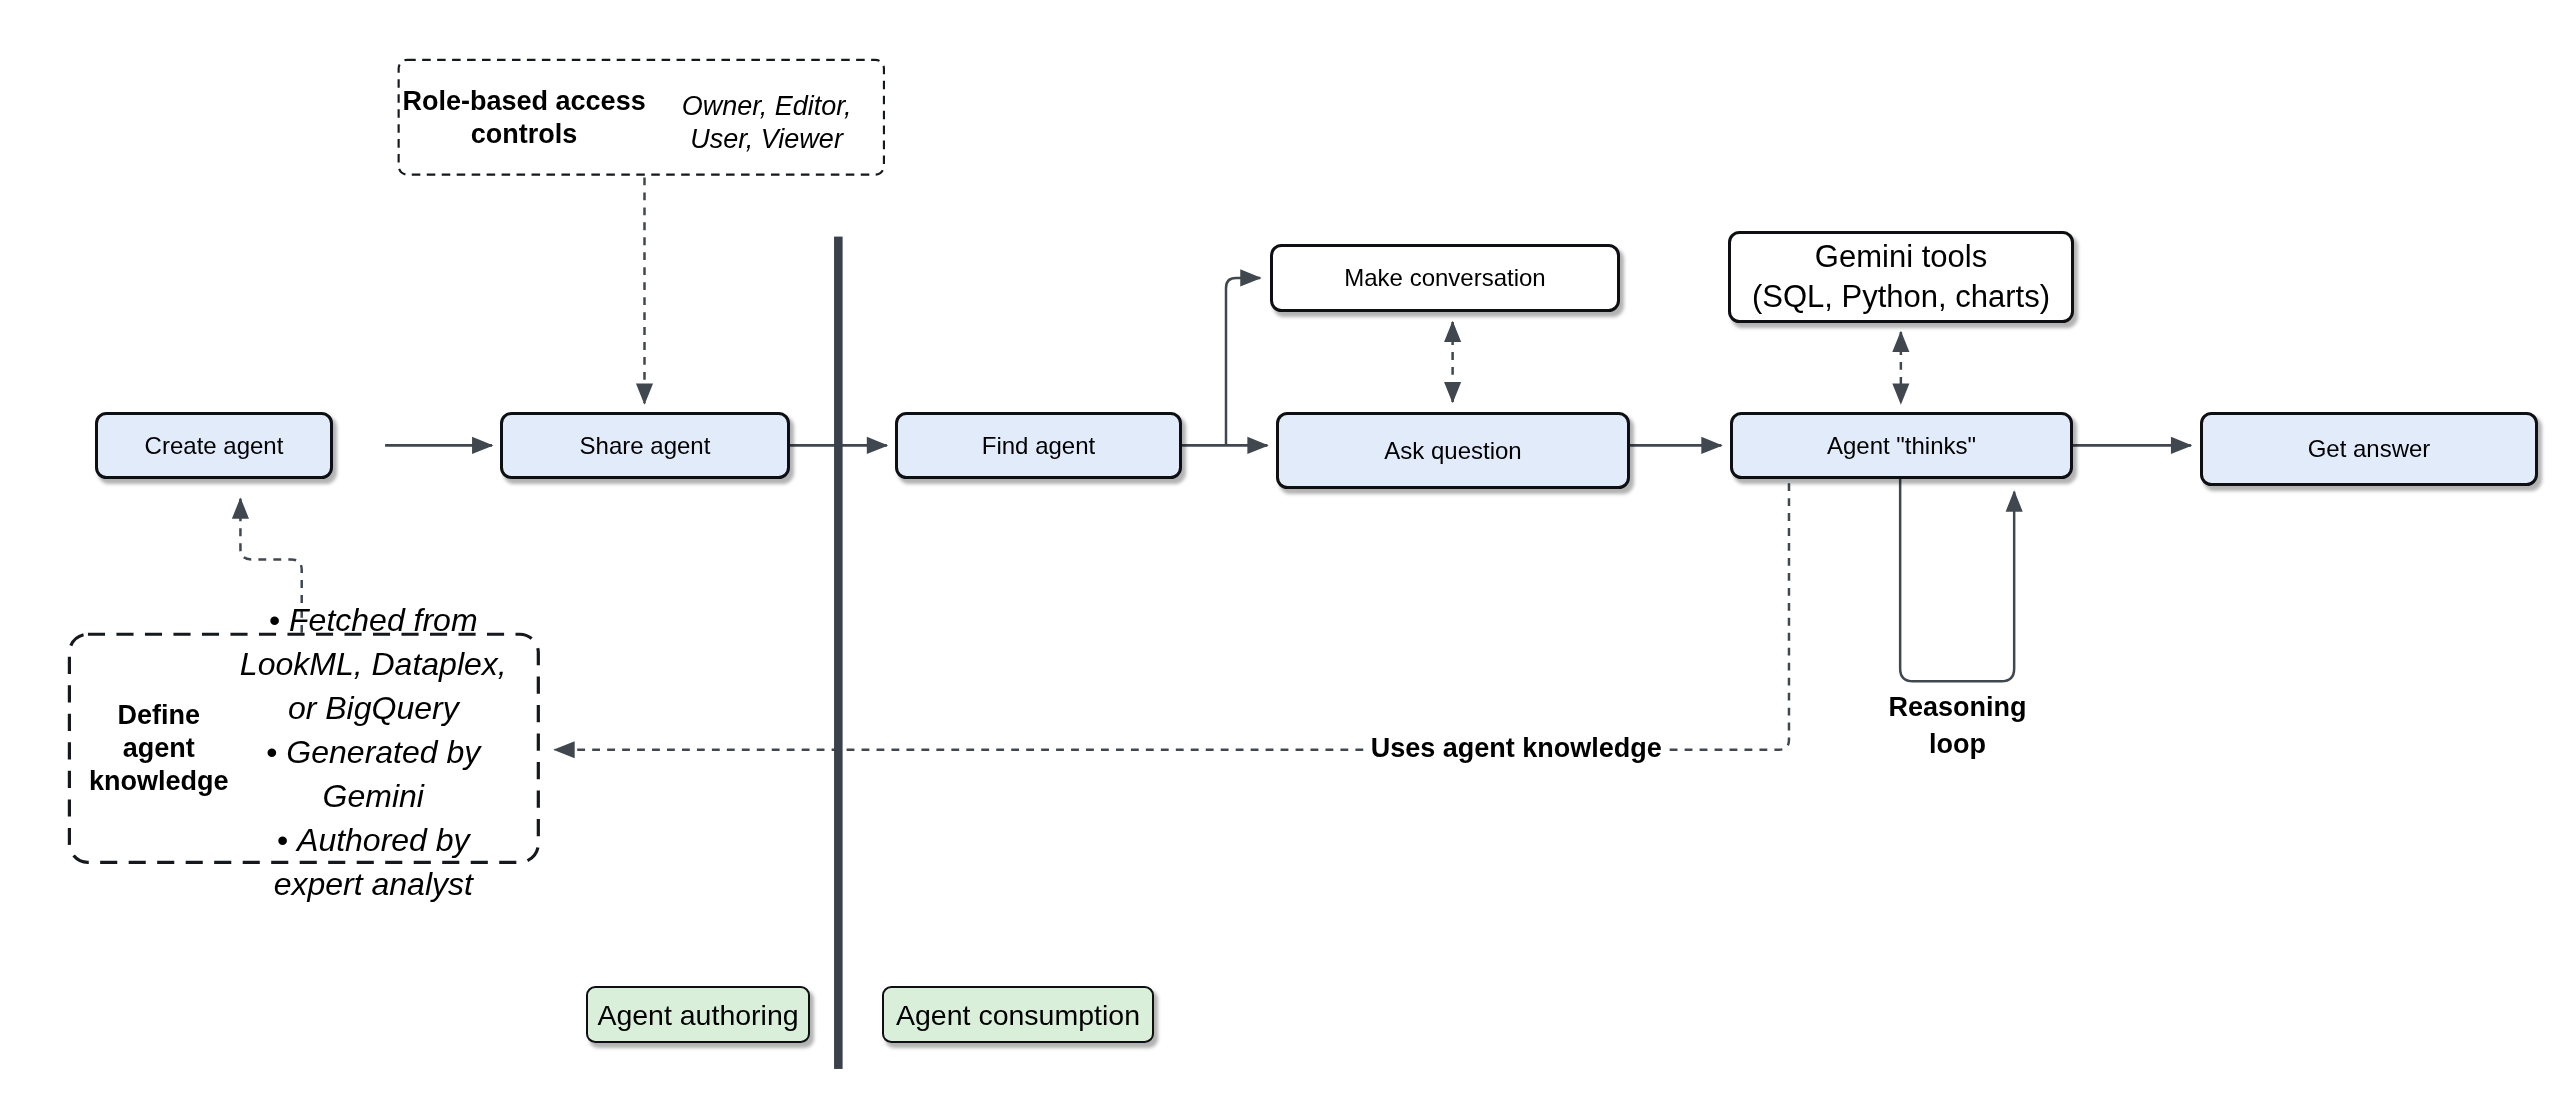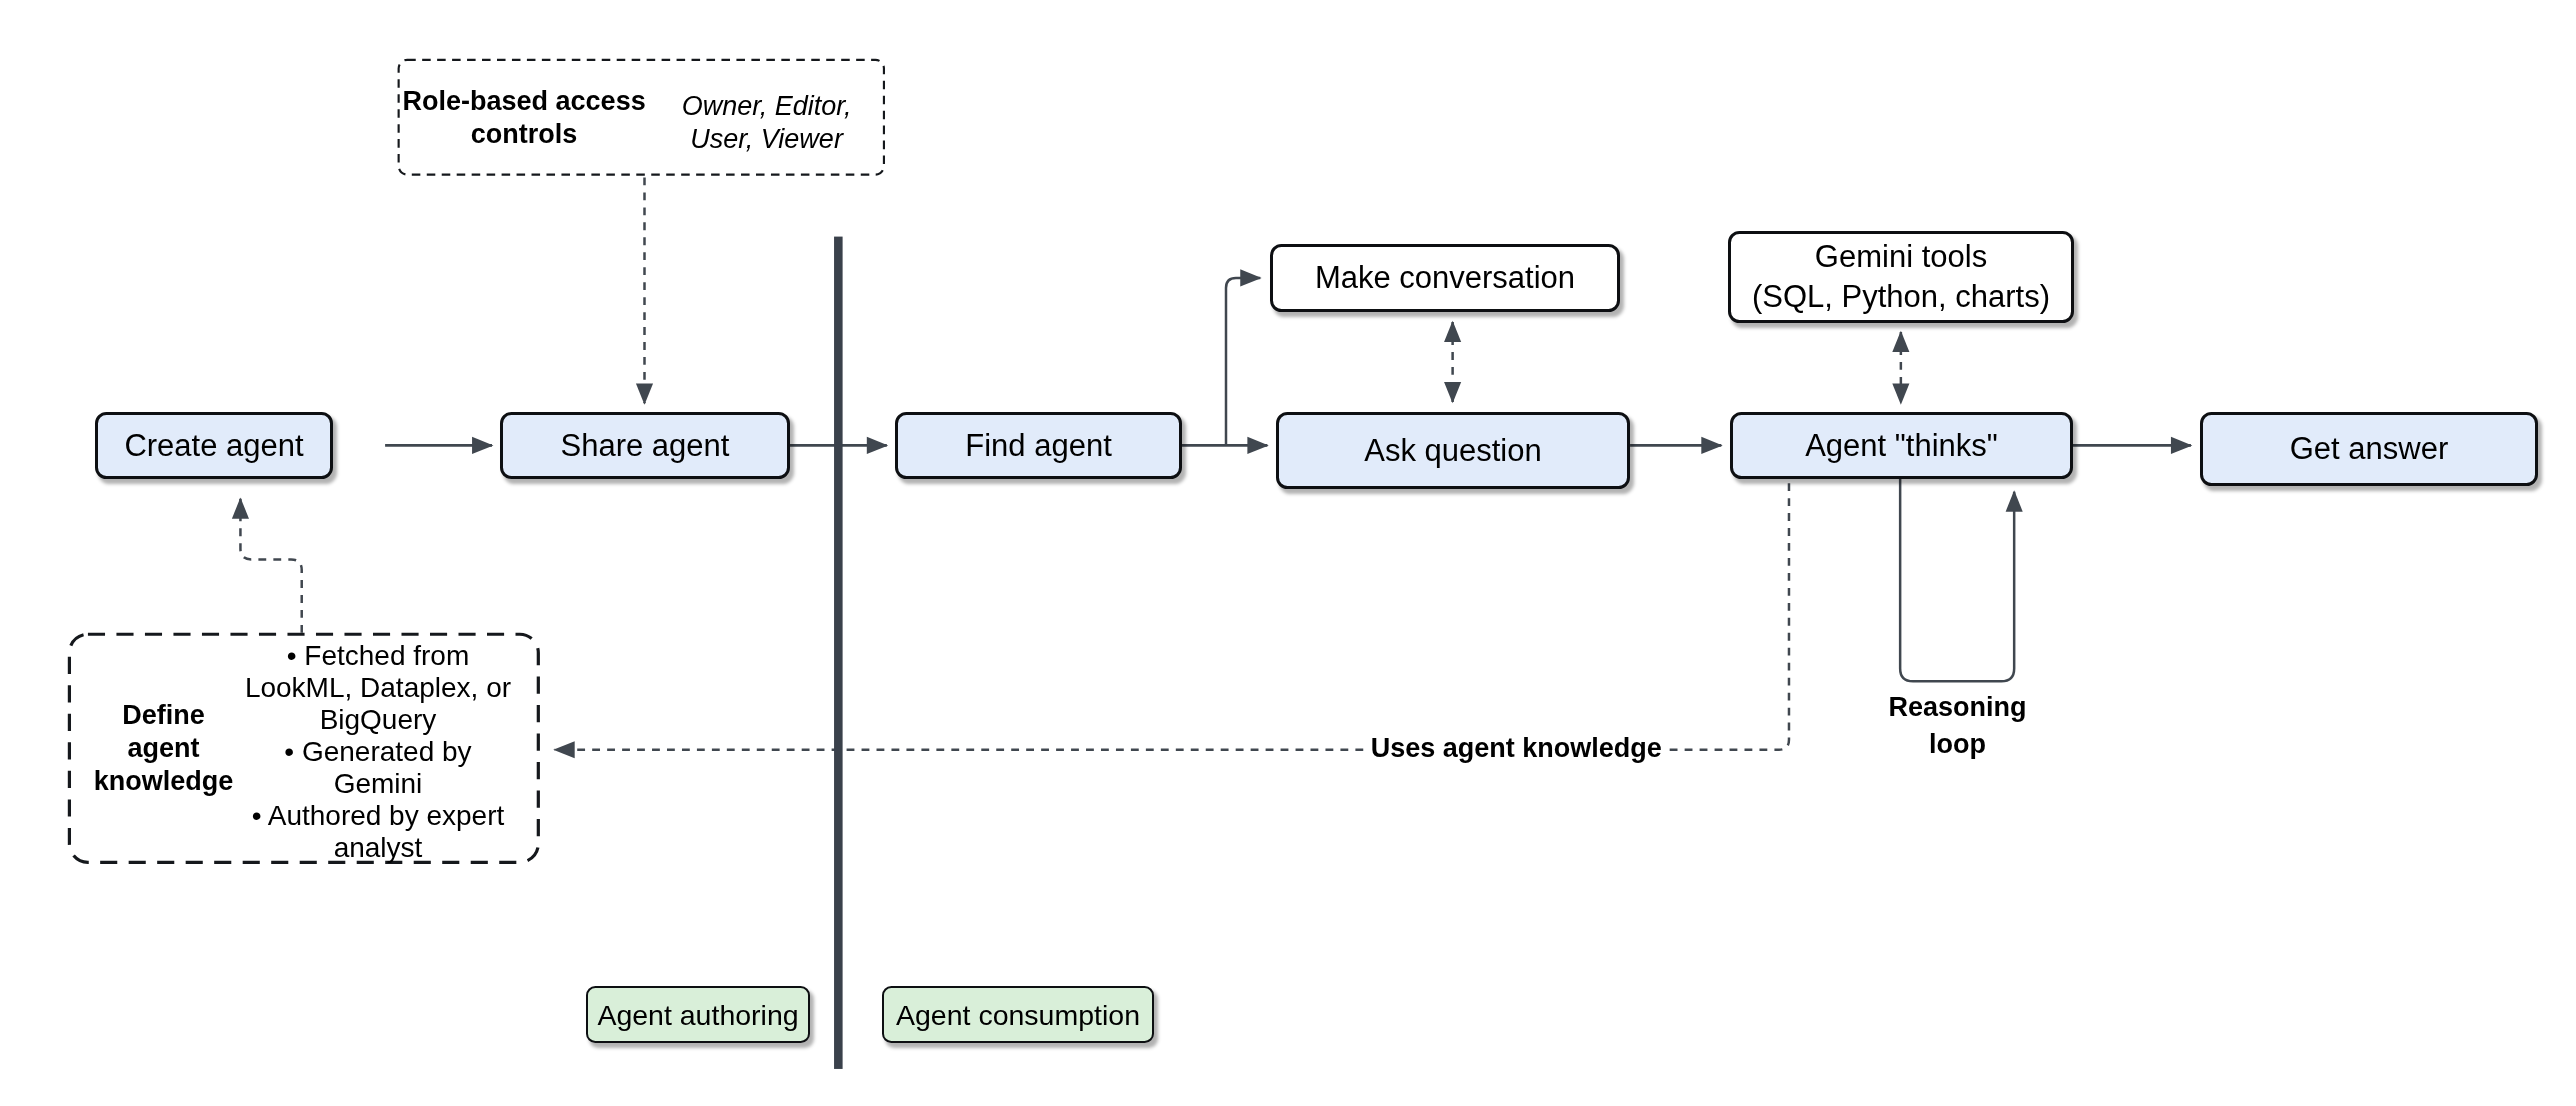--- a/index.html
+++ b/index.html
@@ -18,37 +18,37 @@
   }
   #wires{position:absolute;left:0;top:0;z-index:0;}
   .edge{stroke:var(--connector);stroke-width:4;fill:none;}
   .edge.thin{stroke-width:3.5;}
   .edge.dashed{stroke-dasharray:11 10;}
   .dashed-rect{fill:none;stroke:#15181c;}
   .node{
     position:absolute;z-index:2;box-sizing:border-box;
     background:var(--node-fill);border:3.6px solid var(--border);border-radius:11.4px;
     display:flex;flex-direction:column;align-items:center;justify-content:center;
-    font-size:31px;line-height:38px;text-align:center;
+    font-size:24px;line-height:38px;text-align:center;
     box-shadow:3.6px 4.3px 3.6px rgba(0,0,0,0.30);
   }
   .node.white{background:var(--alt-fill);}
   .node.lane{
     background:var(--lane-fill);border-width:2.9px;border-radius:9.3px;
     font-size:28.5px;
   }
   .callout{
     position:absolute;z-index:2;box-sizing:border-box;
     display:flex;align-items:center;
     text-align:center;
   }
   .callout .title{font-weight:bold;font-size:27px;line-height:33px;}
   .callout .sub{font-style:italic;font-size:27px;line-height:33px;margin-top:10px;}
   .bullets{margin-top:7.1px;}
-  .bullet{font-size:28px;line-height:32px;}
+  .bullet{font-style:italic;font-size:32px;line-height:44px;}
   .bullet::before{content:"•  ";font-style:normal;}
   .edge-label{
     position:absolute;z-index:3;font-weight:bold;font-size:27px;line-height:34px;
     text-align:center;white-space:nowrap;
   }
   .edge-label.masked{background:#ffffff;padding:0 5.7px;}
   .edge-label.wrap{white-space:normal;line-height:37px;}
 </style>
 </head>
 <body>

